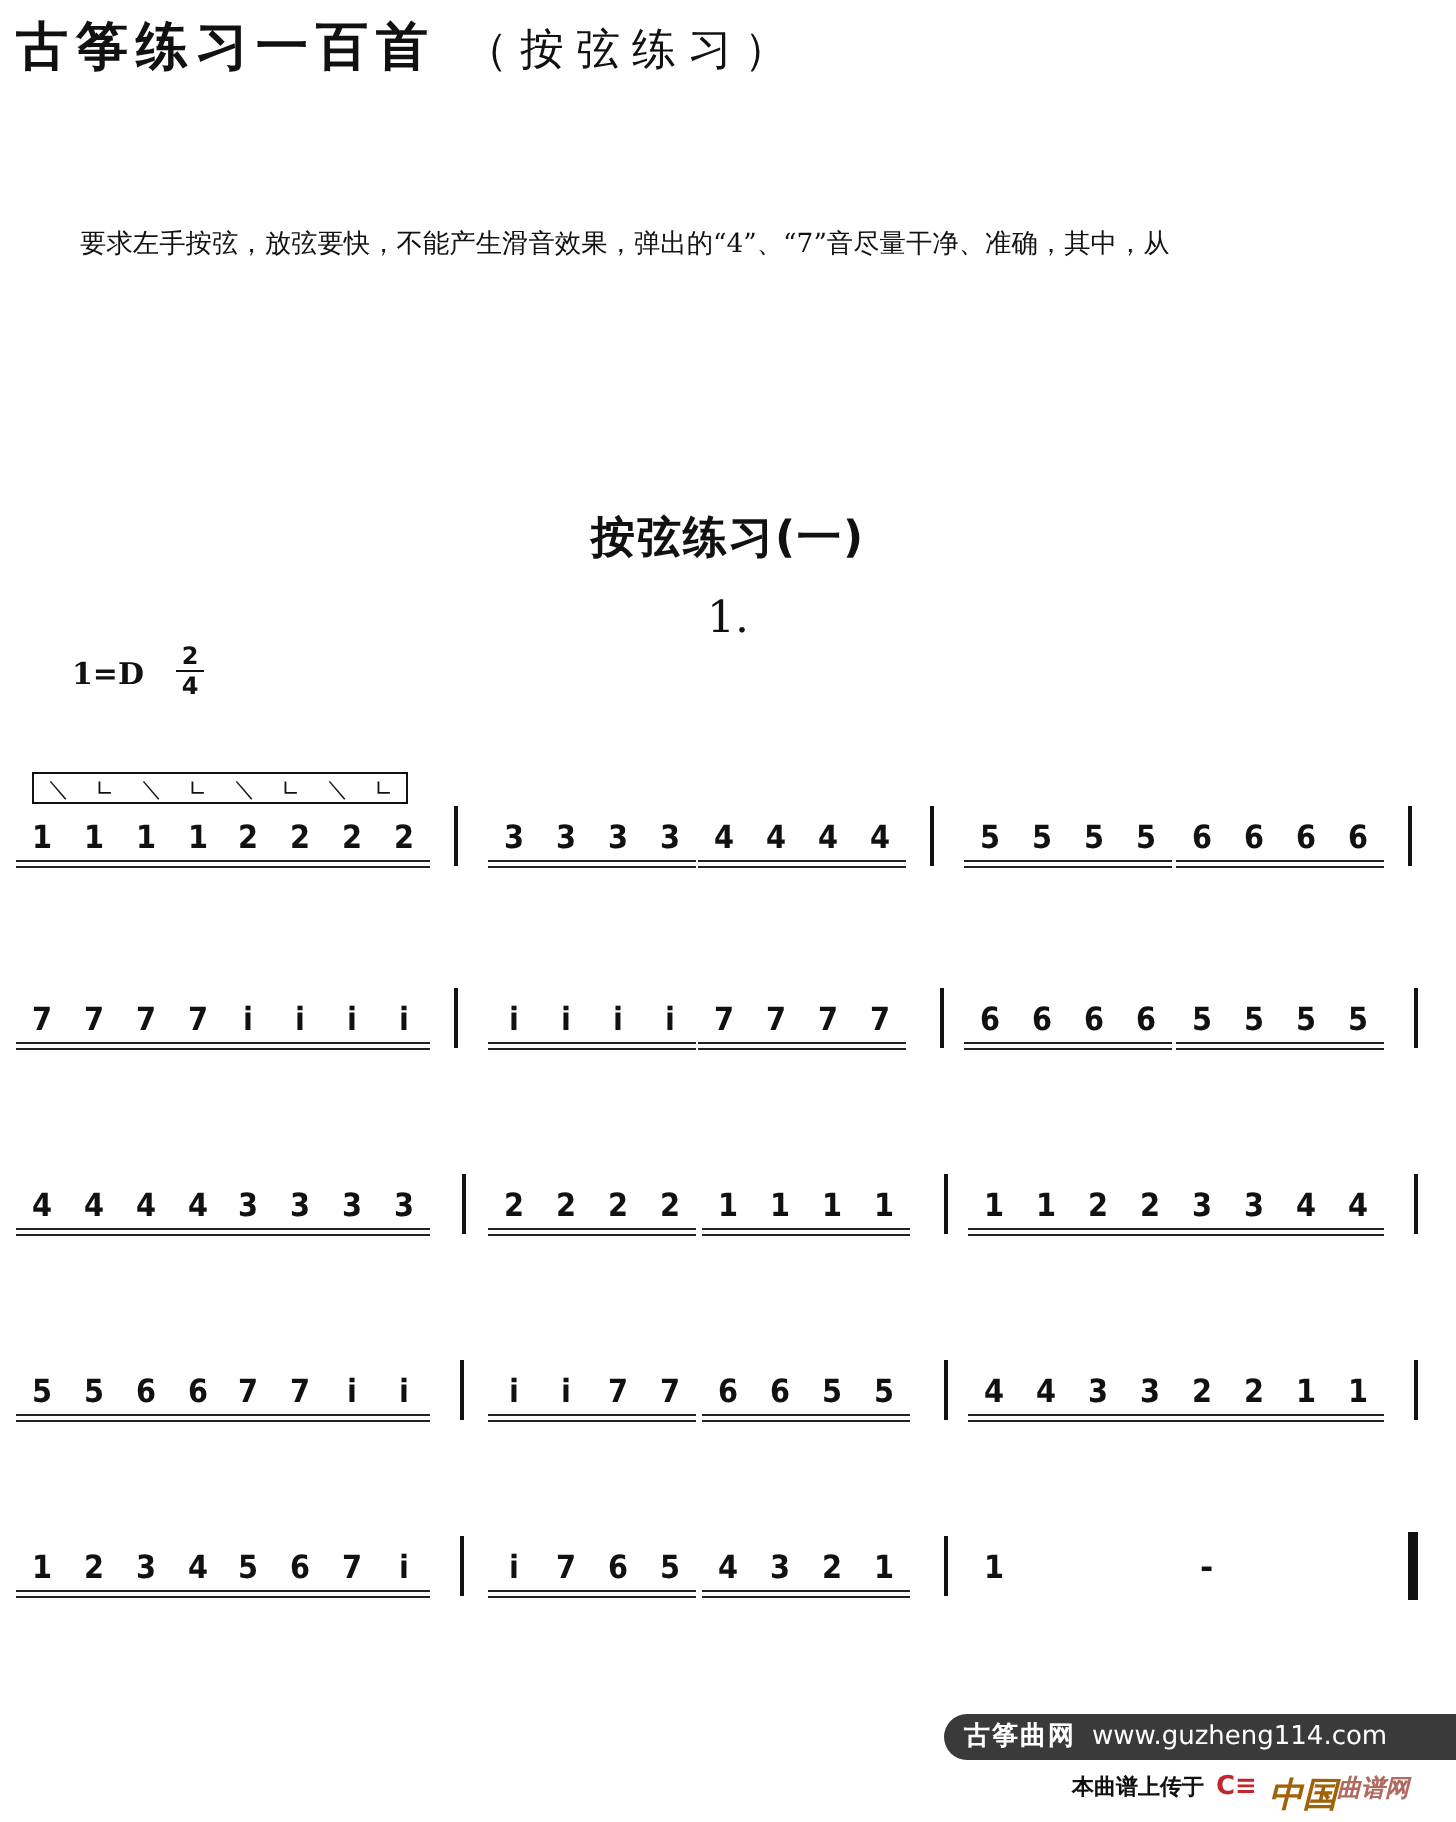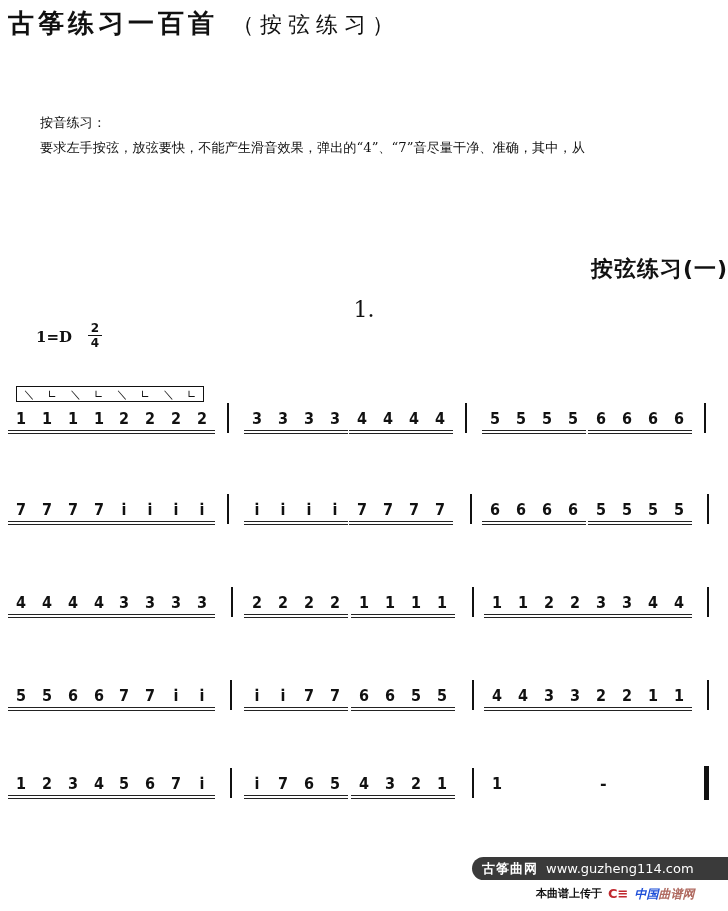--- a/index.html
+++ b/index.html
@@ -4,51 +4,50 @@
 <style>
   html, body { margin: 0; padding: 0; background: #ffffff; }
   body { width: 728px; height: 911px; position: relative; overflow: hidden; font-family: "DejaVu Sans", sans-serif; color: #111; }
   .title { position: absolute; left: 8px; top: 6px; font-size: 26px; font-weight: bold; letter-spacing: 4px; white-space: nowrap; }
   .title .sub { font-size: 22px; font-weight: normal; letter-spacing: 6px; margin-left: 14px; }
   .para { position: absolute; left: 0; width: 728px; font-family: "DejaVu Serif", serif; font-size: 13.2px; line-height: 25px; white-space: nowrap; }
   .p1 { top: 58px; }
   .p2 { top: 110px; }
   .indent { padding-left: 40px; }
   .noindent { padding-left: 6px; }
-  .sec-title { position: absolute; left: 0; width: 728px; top: 254px; text-align: right; font-size: 22px; font-weight: bold; letter-spacing: 1px; }
+  .sec-title { position: absolute; left: 0; width: 728px; top: 254px; text-align: center; font-size: 22px; font-weight: bold; letter-spacing: 1px; }
   .sec-num { position: absolute; left: 0; width: 728px; top: 297px; text-align: center; font-family: "DejaVu Serif", serif; font-size: 22px; }
   .key { position: absolute; left: 36px; top: 328px; font-family: "DejaVu Serif", serif; font-weight: bold; font-size: 15px; }
   .timesig { position: absolute; left: 88px; top: 322px; font-weight: bold; font-size: 12px; text-align: center; line-height: 12px; width: 14px; }
   .timesig .bar { border-top: 1.5px solid #111; margin: 1px 0; }
   .finger-box { position: absolute; left: 16px; top: 386px; width: 186px; height: 14px; border: 1.5px solid #111; display: flex; justify-content: space-around; align-items: center; font-size: 11px; }
   .row { position: absolute; left: 0; width: 728px; height: 40px; }
   .grp { position: absolute; top: 0; display: flex; gap: 0; }
   .note { width: 26px; text-align: center; font-weight: bold; font-size: 16px; font-family: "DejaVu Sans Condensed", "DejaVu Sans", sans-serif; position: relative; }
   .grp .ul { position: absolute; left: 0; right: 0; top: 21px; border-top: 1.3px solid #222; height: 2px; border-bottom: 1.3px solid #222; }
   .barline { position: absolute; width: 1.5px; background: #111; height: 30px; top: -6px; }
   .final { position: absolute; width: 4px; background: #111; height: 34px; top: -8px; border-left: 1.5px solid #111; }
   .dash { position: absolute; top: 0; font-weight: bold; font-size: 16px; }
   .footer-banner { position: absolute; left: 472px; top: 857px; width: 256px; height: 23px; background: #3a3a3a; border-radius: 12px 0 0 12px; color: #fff; font-size: 13px; line-height: 23px; padding-left: 10px; white-space: nowrap; box-sizing: border-box; }
   .footer-banner b { font-weight: bold; margin-right: 8px; letter-spacing: 1px; }
   .footer-upload { position: absolute; left: 536px; top: 886px; font-size: 11px; font-weight: bold; white-space: nowrap; display: flex; align-items: flex-start; gap: 6px; }
   .logo-c { color: #c0282e; font-weight: bold; font-size: 13px; }
-  .logo-main { color: #1d4ed8; font-weight: bold; font-size: 12px; font-style: italic; }
+  .logo-main { color: #a16207; font-weight: bold; font-size: 17px; font-style: italic; }
   .logo-accent { color: #b06a60; font-weight: bold; font-size: 12px; font-style: italic; margin-left: -6px; }
 </style>
 </head>
 <body>
 
 <div class="title">
   <span>古筝练习一百首</span><span class="sub">（按弦练习）</span>
 </div>
 
 <div class="para p1">
 </div>
 <div class="para p2">
-  <div class="indent">按音练习：</div>
   <div class="indent">要求左手按弦，放弦要快，不能产生滑音效果，弹出的“4”、“7”音尽量干净、准确，其中，从</div>
 </div>
 
 <div class="sec-title">按弦练习(一)</div>
 <div class="sec-num">1.</div>
 
 <div class="key">1=D</div>
 <div class="timesig">
   <div>2</div>
   <div class="bar"></div>

